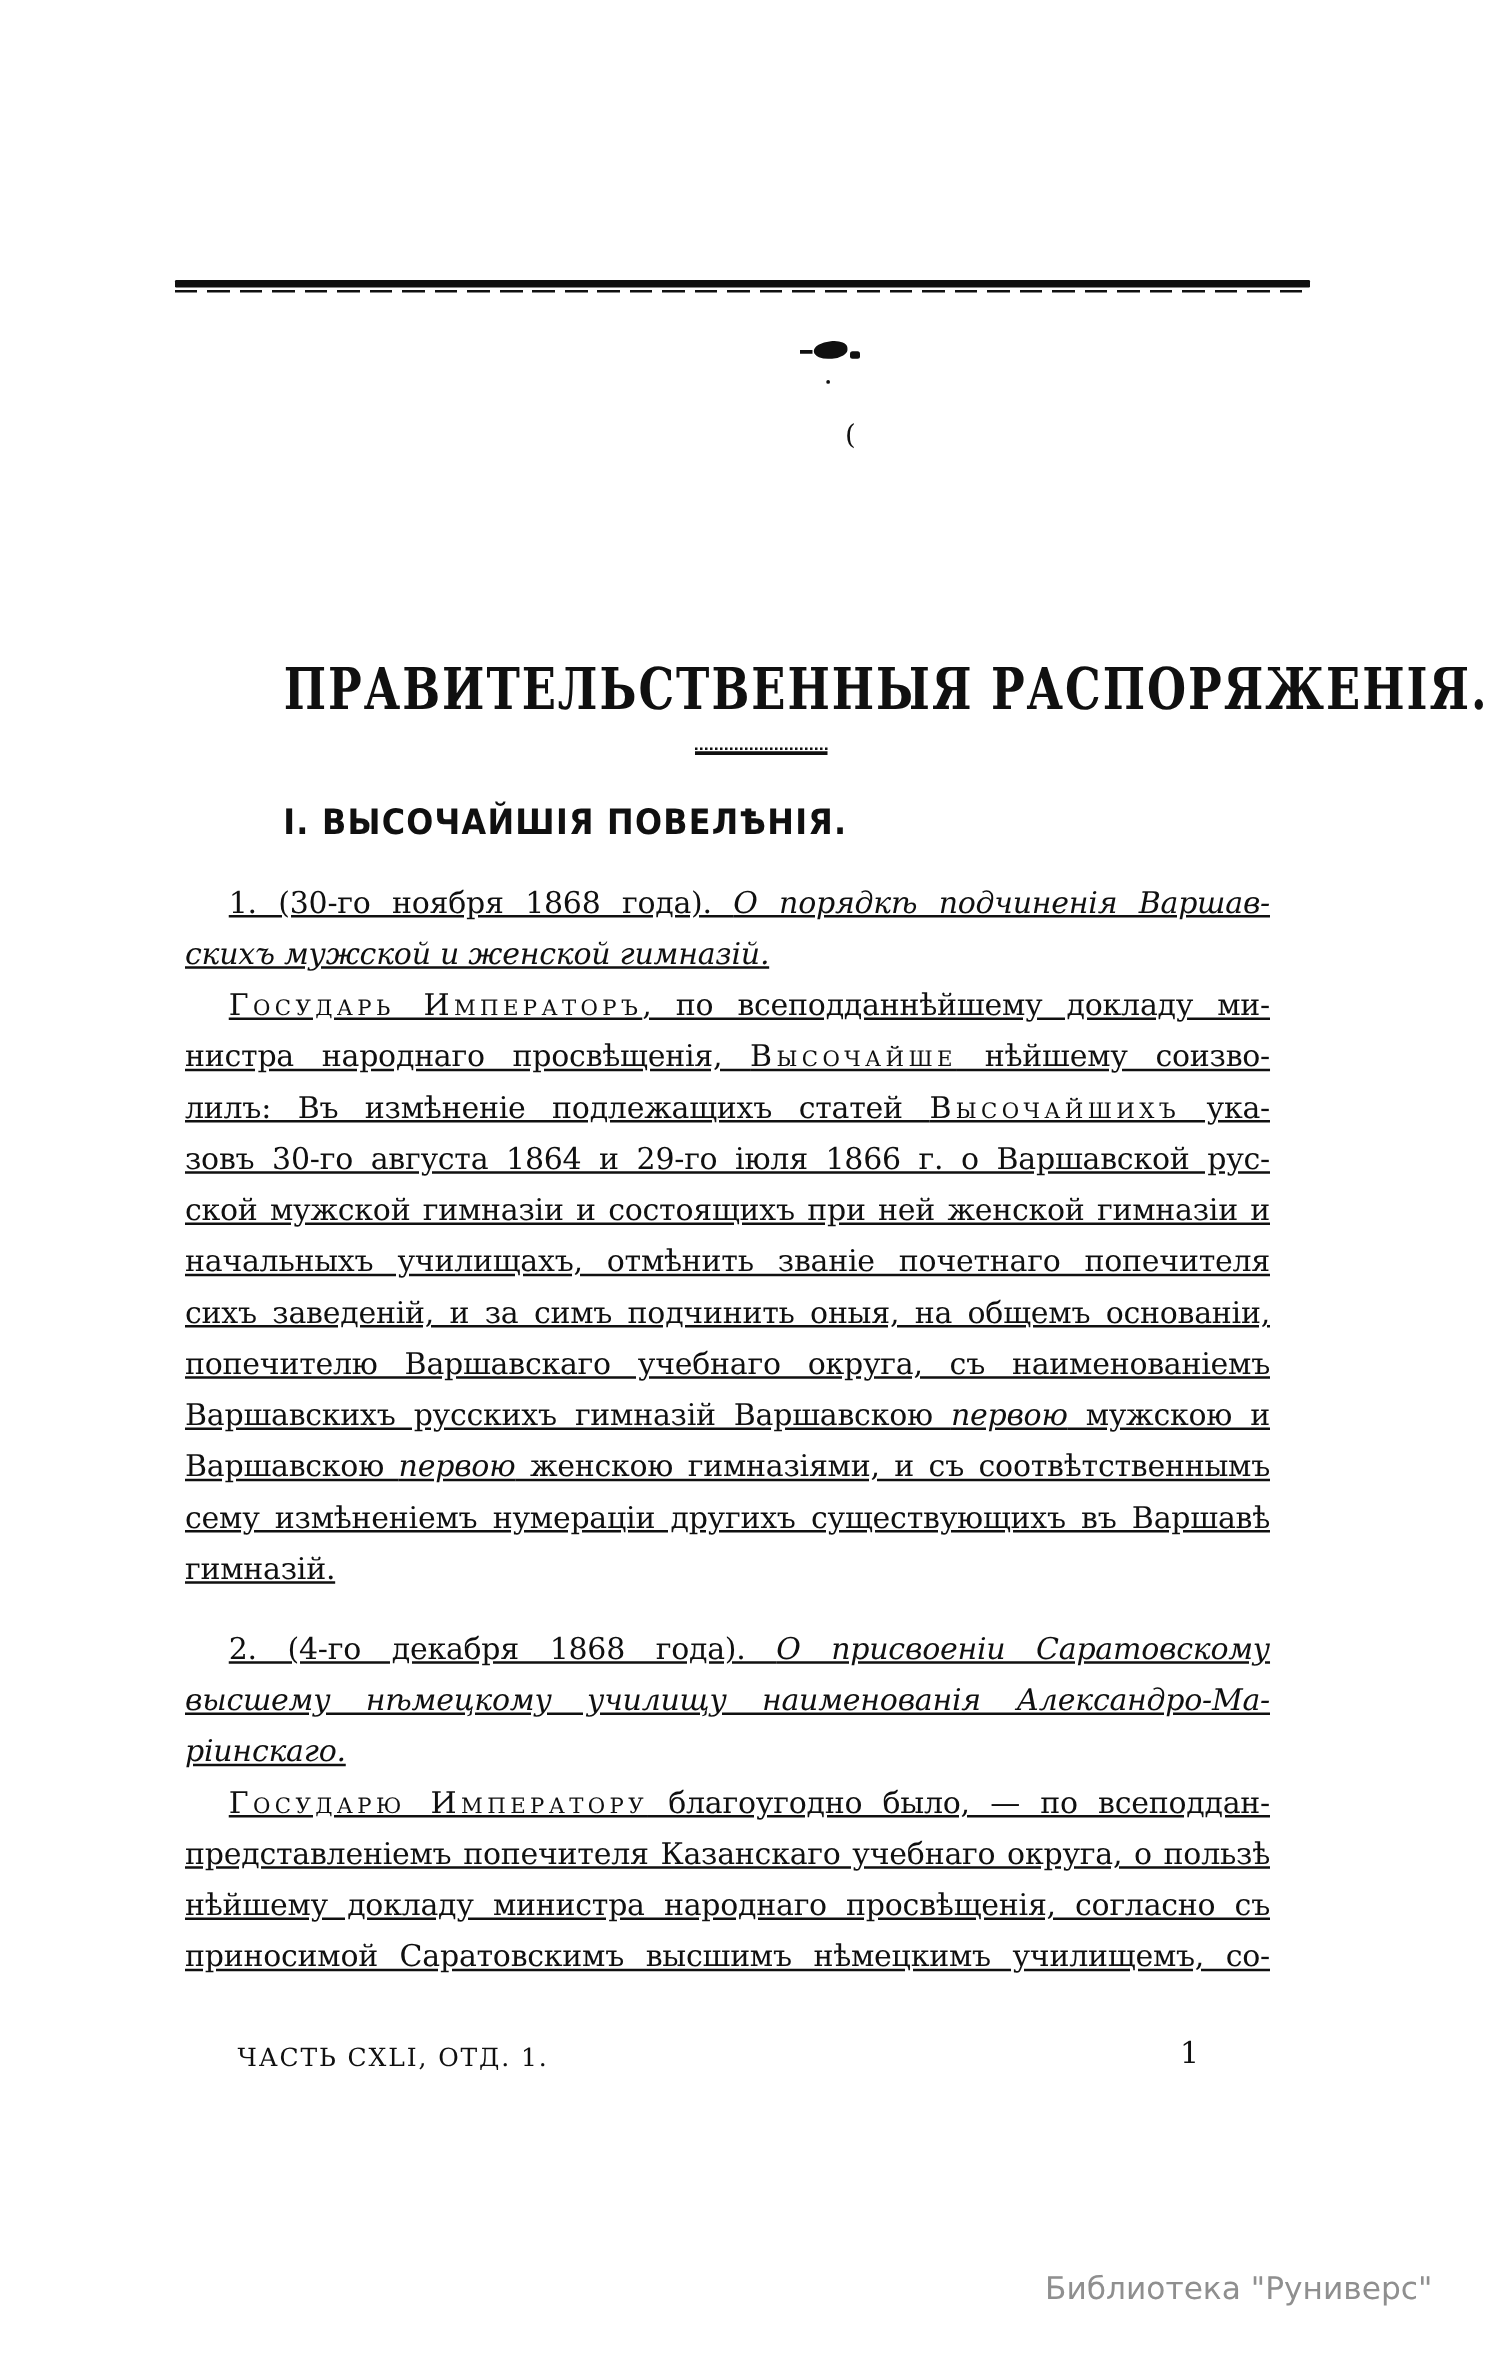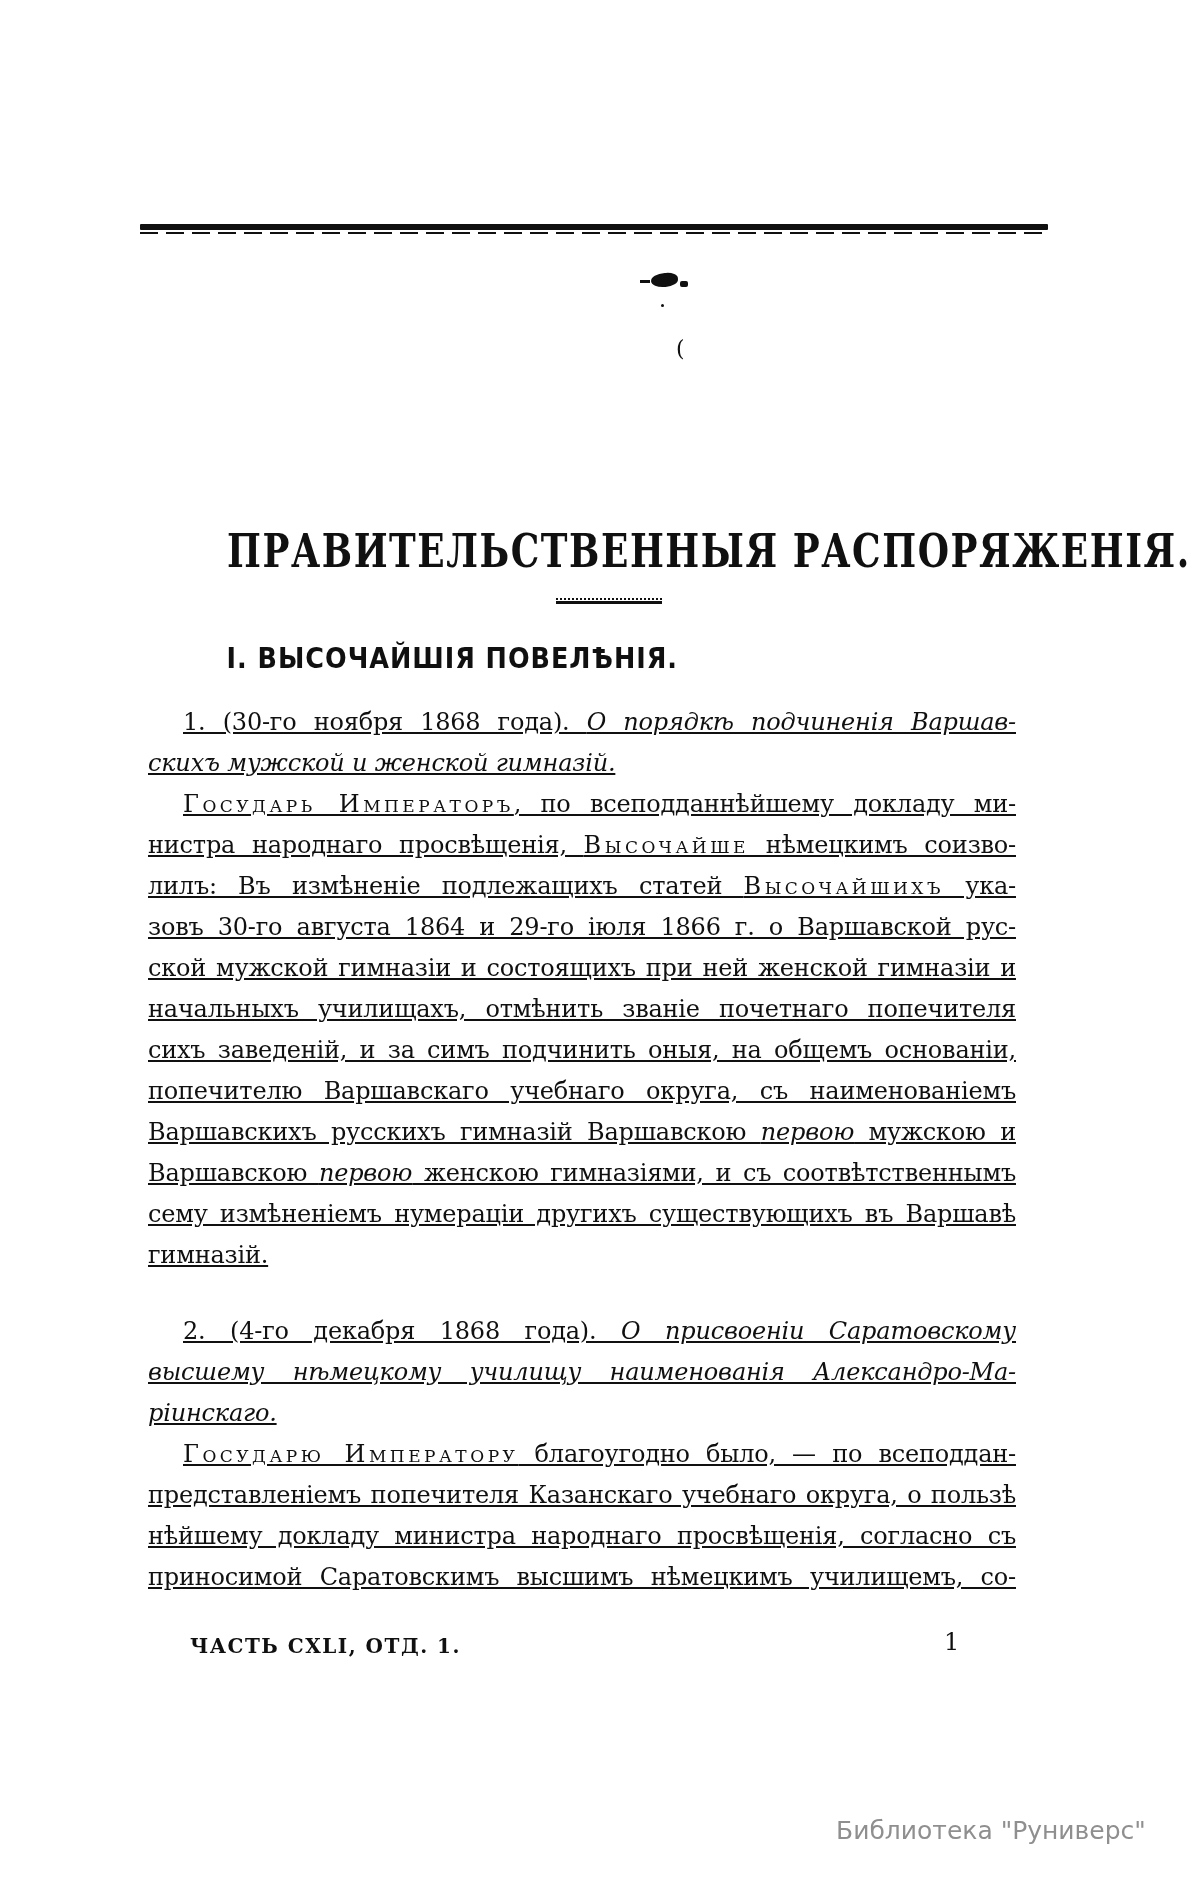--- a/index.html
+++ b/index.html
@@ -54,26 +54,26 @@
     font-size:24px; line-height:41px; letter-spacing:-0.2px;text-decoration:underline;
   }
   .line { text-align:justify; text-align-last:justify; height:41px; }
   .line.last { text-align-last:left; }
   .line.indent { text-indent:35px; }
   .s-n {}
   .s-i { font-style:italic; }
   .s-sc { font-variant-caps:small-caps; letter-spacing:3.5px; }
 
   .block[data-name="paragraph-1"]      { }
-  .block[data-name="item-2-heading"]   { margin-top:35px; }
+  .block[data-name="item-2-heading"]   { margin-top:23px; }
   .block[data-name="paragraph-2"]      { }
 
   .footer-left {
     position:absolute; left:190px; top:1634px;
-    font-size:20px; font-weight:bold; letter-spacing:1.5px;
+    font-size:20px; font-weight:normal; letter-spacing:1.5px;
   }
   .page-number { position:absolute; left:944px; top:1628px; font-size:24px; }
 
   .watermark {
     position:absolute; left:836px; top:1816px;
     font-family:"DejaVu Sans", sans-serif; font-size:25px; color:var(--watermark);
   }
 </style>
 </head>
 <body>
@@ -102,21 +102,21 @@
     <h2 class="heading" data-name="section-heading">І. ВЫСОЧАЙШІЯ ПОВЕЛѢНІЯ.</h2>
   </div>
 
   <div class="body" data-name="page-body">
     <div class="block" data-name="item-1-heading">
         <div class="line indent" data-name="text-line"><span class="s-n" data-name="text-segment">1. (30-го ноября 1868 года). </span><span class="s-i" data-name="text-segment">О порядкѣ подчиненія Варшав-</span></div>
         <div class="line last" data-name="text-line"><span class="s-i" data-name="text-segment">скихъ мужской и женской гимназій.</span></div>
       </div>
     <div class="block" data-name="paragraph-1">
         <div class="line indent" data-name="text-line"><span class="s-sc" data-name="text-segment">Государь Императоръ</span><span class="s-n" data-name="text-segment">, по всеподданнѣйшему докладу ми-</span></div>
-        <div class="line" data-name="text-line"><span class="s-n" data-name="text-segment">нистра народнаго просвѣщенія, </span><span class="s-sc" data-name="text-segment">Высочайше</span><span class="s-n" data-name="text-segment"> нѣмецкимъ соизво-</span></div>
+        <div class="line" data-name="text-line"><span class="s-n" data-name="text-segment">нистра народнаго просвѣщенія, </span><span class="s-sc" data-name="text-segment">Высочайше</span><span class="s-n" data-name="text-segment"> нѣйшему соизво-</span></div>
         <div class="line" data-name="text-line"><span class="s-n" data-name="text-segment">лилъ: Въ измѣненіе подлежащихъ статей </span><span class="s-sc" data-name="text-segment">Высочайшихъ</span><span class="s-n" data-name="text-segment"> ука-</span></div>
         <div class="line" data-name="text-line"><span class="s-n" data-name="text-segment">зовъ 30-го августа 1864 и 29-го іюля 1866 г. о Варшавской рус-</span></div>
         <div class="line" data-name="text-line"><span class="s-n" data-name="text-segment">ской мужской гимназіи и состоящихъ при ней женской гимназіи и</span></div>
         <div class="line" data-name="text-line"><span class="s-n" data-name="text-segment">начальныхъ училищахъ, отмѣнить званіе почетнаго попечителя</span></div>
         <div class="line" data-name="text-line"><span class="s-n" data-name="text-segment">сихъ заведеній, и за симъ подчинить оныя, на общемъ основаніи,</span></div>
         <div class="line" data-name="text-line"><span class="s-n" data-name="text-segment">попечителю Варшавскаго учебнаго округа, съ наименованіемъ</span></div>
         <div class="line" data-name="text-line"><span class="s-n" data-name="text-segment">Варшавскихъ русскихъ гимназій Варшавскою </span><span class="s-i" data-name="text-segment">первою</span><span class="s-n" data-name="text-segment"> мужскою и</span></div>
         <div class="line" data-name="text-line"><span class="s-n" data-name="text-segment">Варшавскою </span><span class="s-i" data-name="text-segment">первою</span><span class="s-n" data-name="text-segment"> женскою гимназіями, и съ соотвѣтственнымъ</span></div>
         <div class="line" data-name="text-line"><span class="s-n" data-name="text-segment">сему измѣненіемъ нумераціи другихъ существующихъ въ Варшавѣ</span></div>
         <div class="line last" data-name="text-line"><span class="s-n" data-name="text-segment">гимназій.</span></div>

